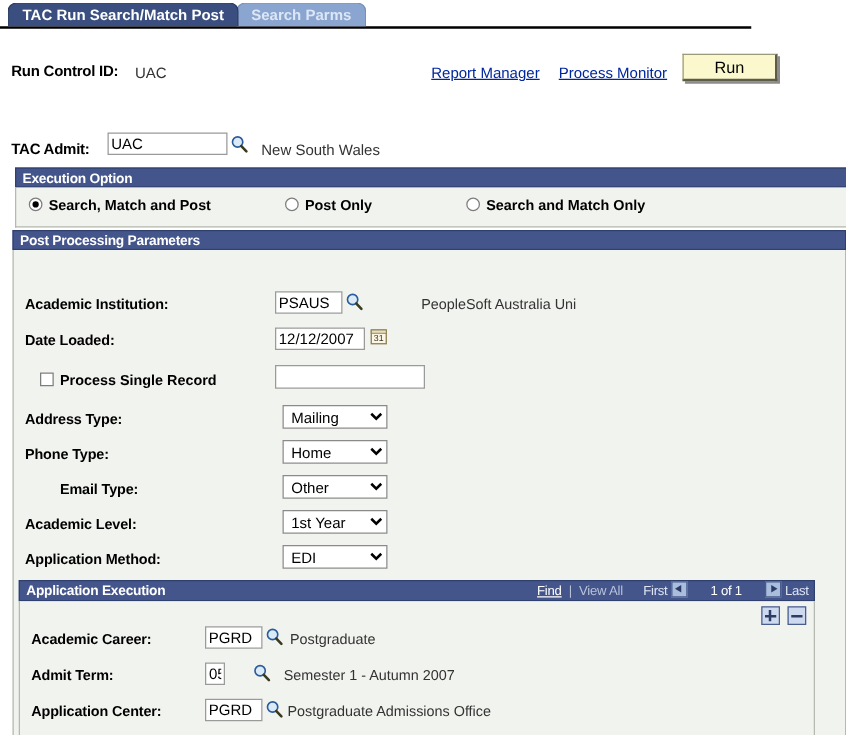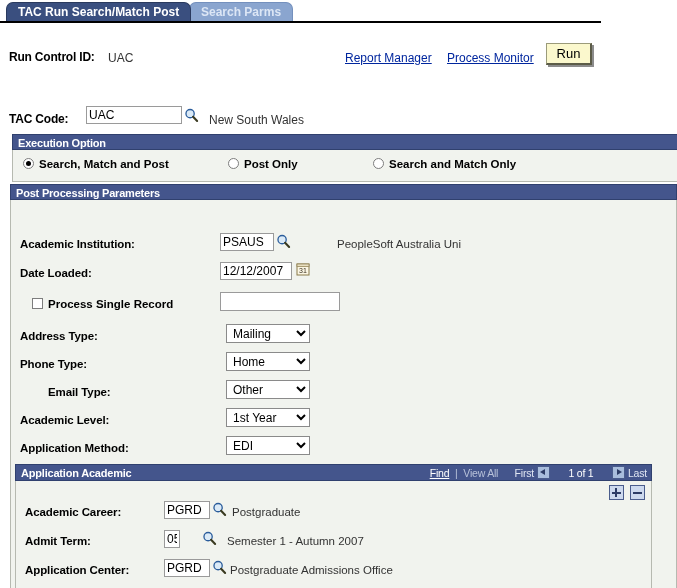--- a/index.html
+++ b/index.html
@@ -93,21 +93,21 @@
     white-space: nowrap;
     cursor: pointer;
   }
   .toplink.report { left: 345px; }
   .toplink.monitor { left: 447px; }
 
   .run-button {
     position: absolute;
     left: 546px;
     top: 43px;
-    width: 46px;
+    width: 76px;
     height: 22px;
     background: #fbf8cd;
     border: 1px solid #9b9b7a;
     border-right: 2px solid #5c5c48;
     border-bottom: 2px solid #5c5c48;
     box-shadow: 2px 2px 0 #8c8c8c;
     font-size: 13px;
     font-family: "Liberation Sans", sans-serif;
     color: #000000;
     text-align: center;
@@ -395,21 +395,21 @@
     </div>
   </div>
 
   <div class="runctl-label">Run Control ID:</div>
   <div class="runctl-value">UAC</div>
 
   <div class="toplink report">Report Manager</div>
   <div class="toplink monitor">Process Monitor</div>
   <div class="run-button">Run</div>
 
-  <div class="tac-label">TAC Code:</div>
+  <div class="tac-label">TAC Admit:</div>
   <input class="tac-input" value="UAC" style="">
   <span class="icon-slot" style="left:184px; top:108px;">
     <svg class="mag" viewBox="0 0 16 16">
       <circle cx="6.5" cy="6" r="4.4" fill="#dbeaf7" stroke="#2a5c9b" stroke-width="1.4"></circle>
       <path d="M9.7 9.4 L14 13.9" stroke="#3a3a20" stroke-width="2.2" stroke-linecap="round"></path>
     </svg>
   </span>
   <div class="tac-desc">New South Wales</div>
 
   <div class="group" id="exec-group">
@@ -482,21 +482,21 @@
         <option>1st Year</option>
       </select>
 
       <div class="fld-label" style="left:9px; top:242px;">Application Method:</div>
       <select class="sel" style="left:215px; top:236px;">
         <option>EDI</option>
       </select>
 
       <div class="group" id="appdef-group" style="left:4px; top:264px;">
         <div class="group-header">
-          <span>Application Academic</span>
+          <span>Application Execution</span>
           <span class="gridnav">
             <span class="find">Find</span>
             <span class="sepbar">|</span>
             <span class="viewall">View All</span>
             &nbsp;&nbsp;&nbsp;&nbsp;
             <span class="first">First</span>
             <span class="navbtn prev"></span>
             <span class="counter">1 of 1</span>
             <span class="navbtn next"></span>
             <span class="last">Last</span>

